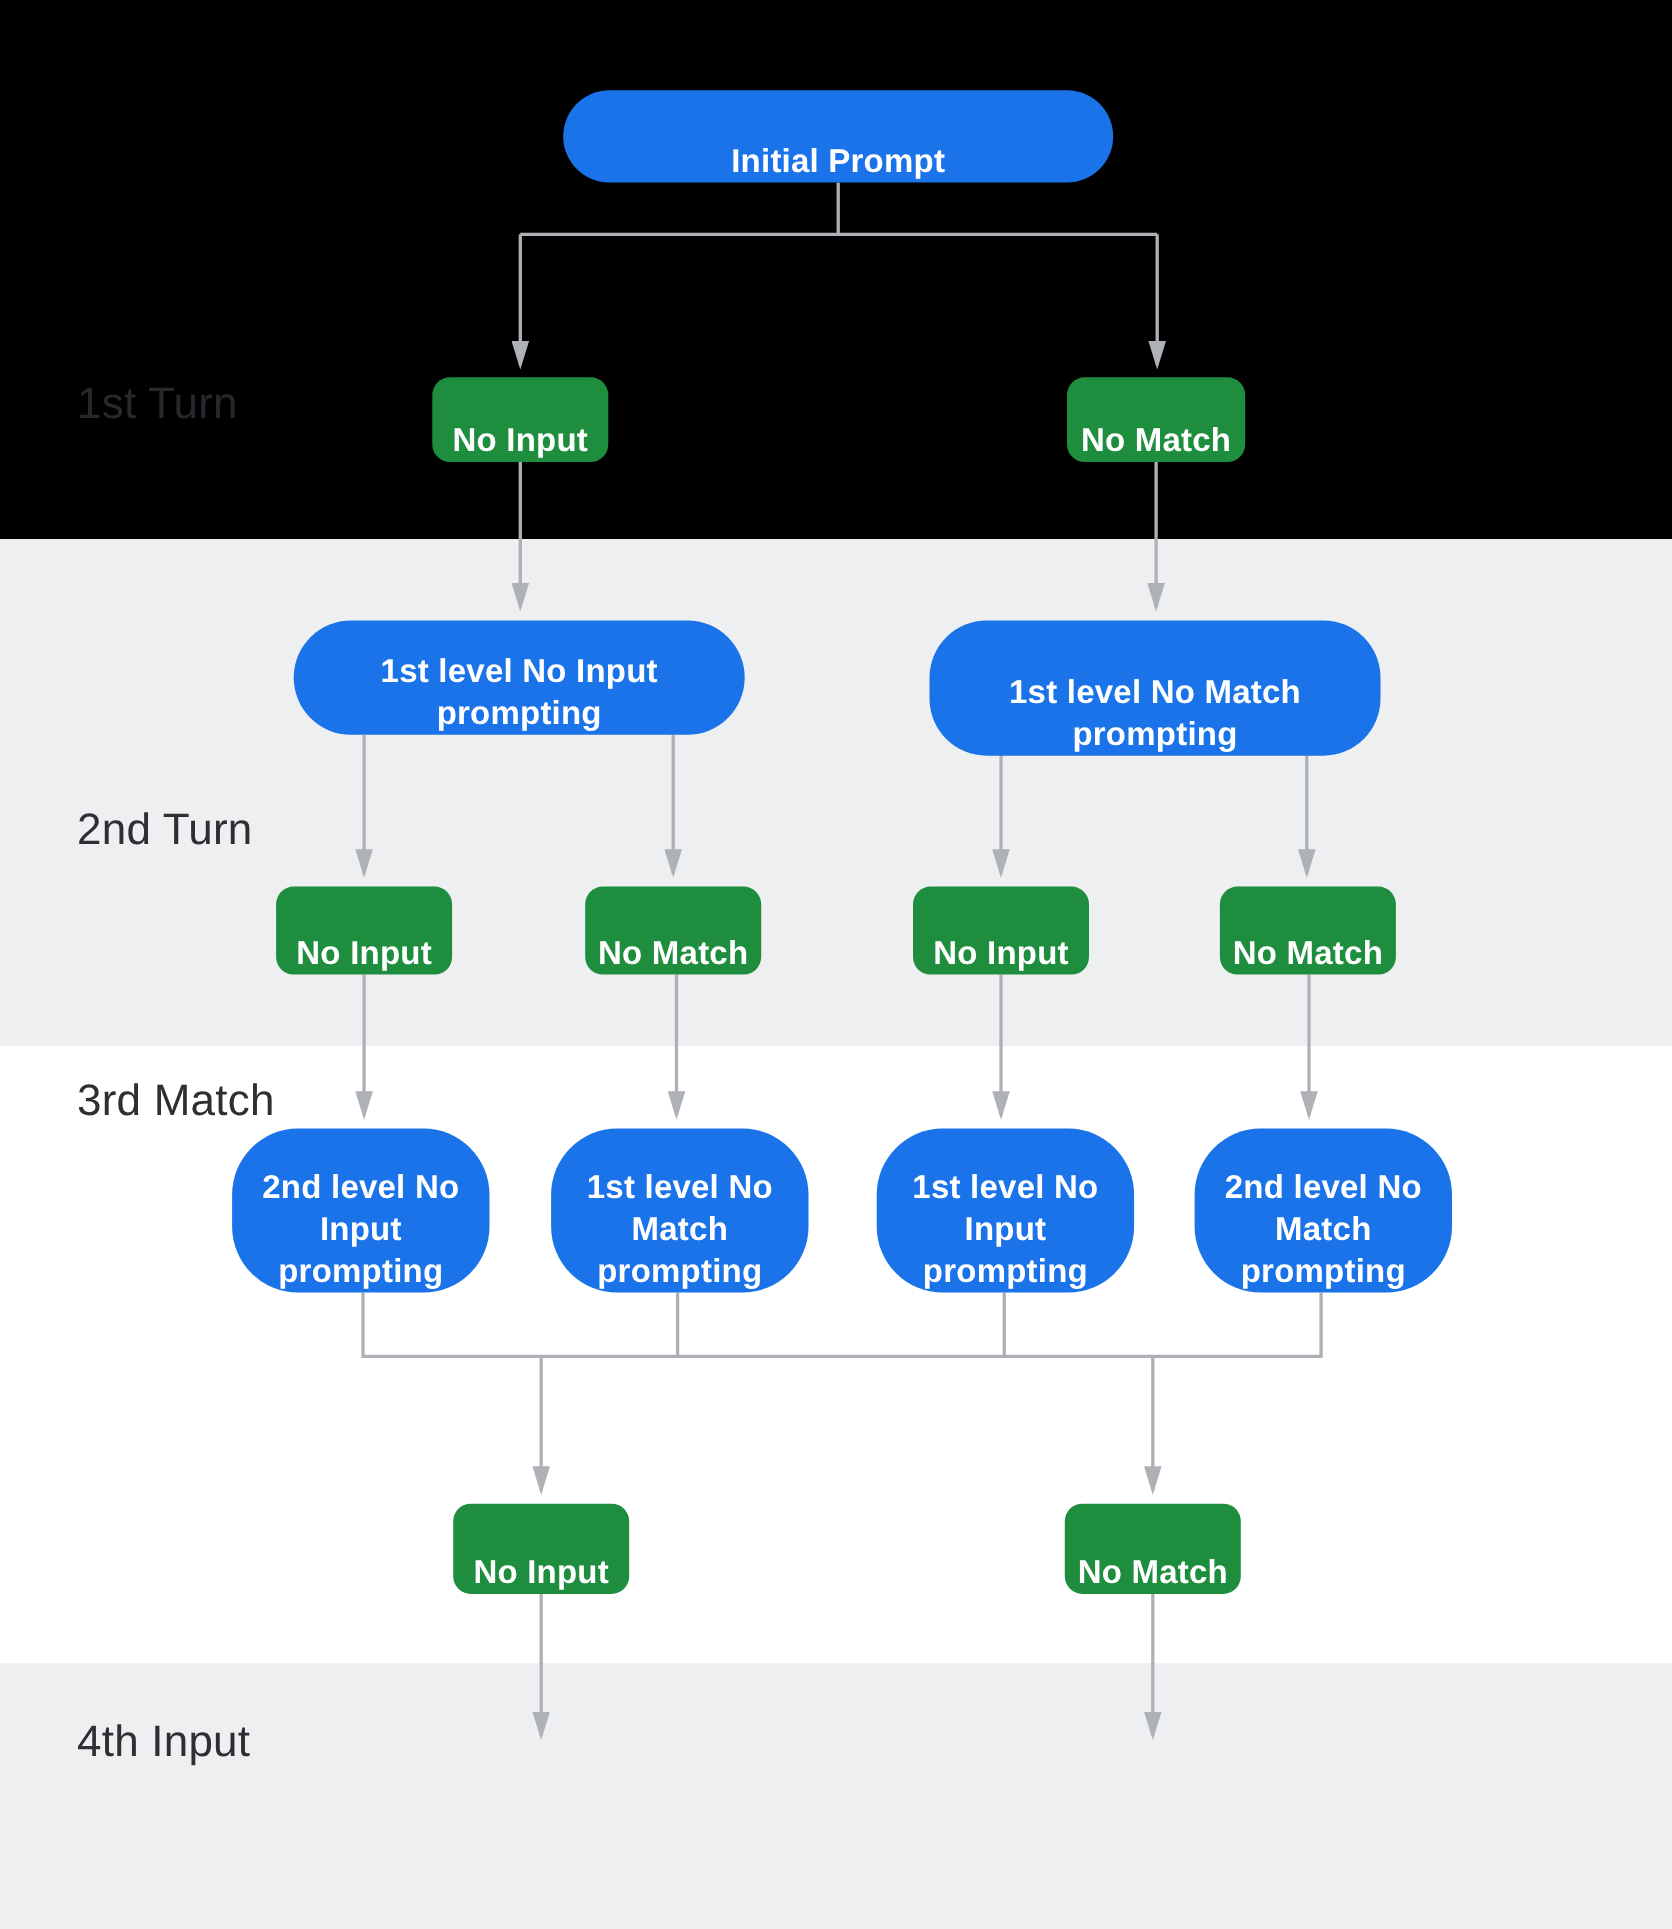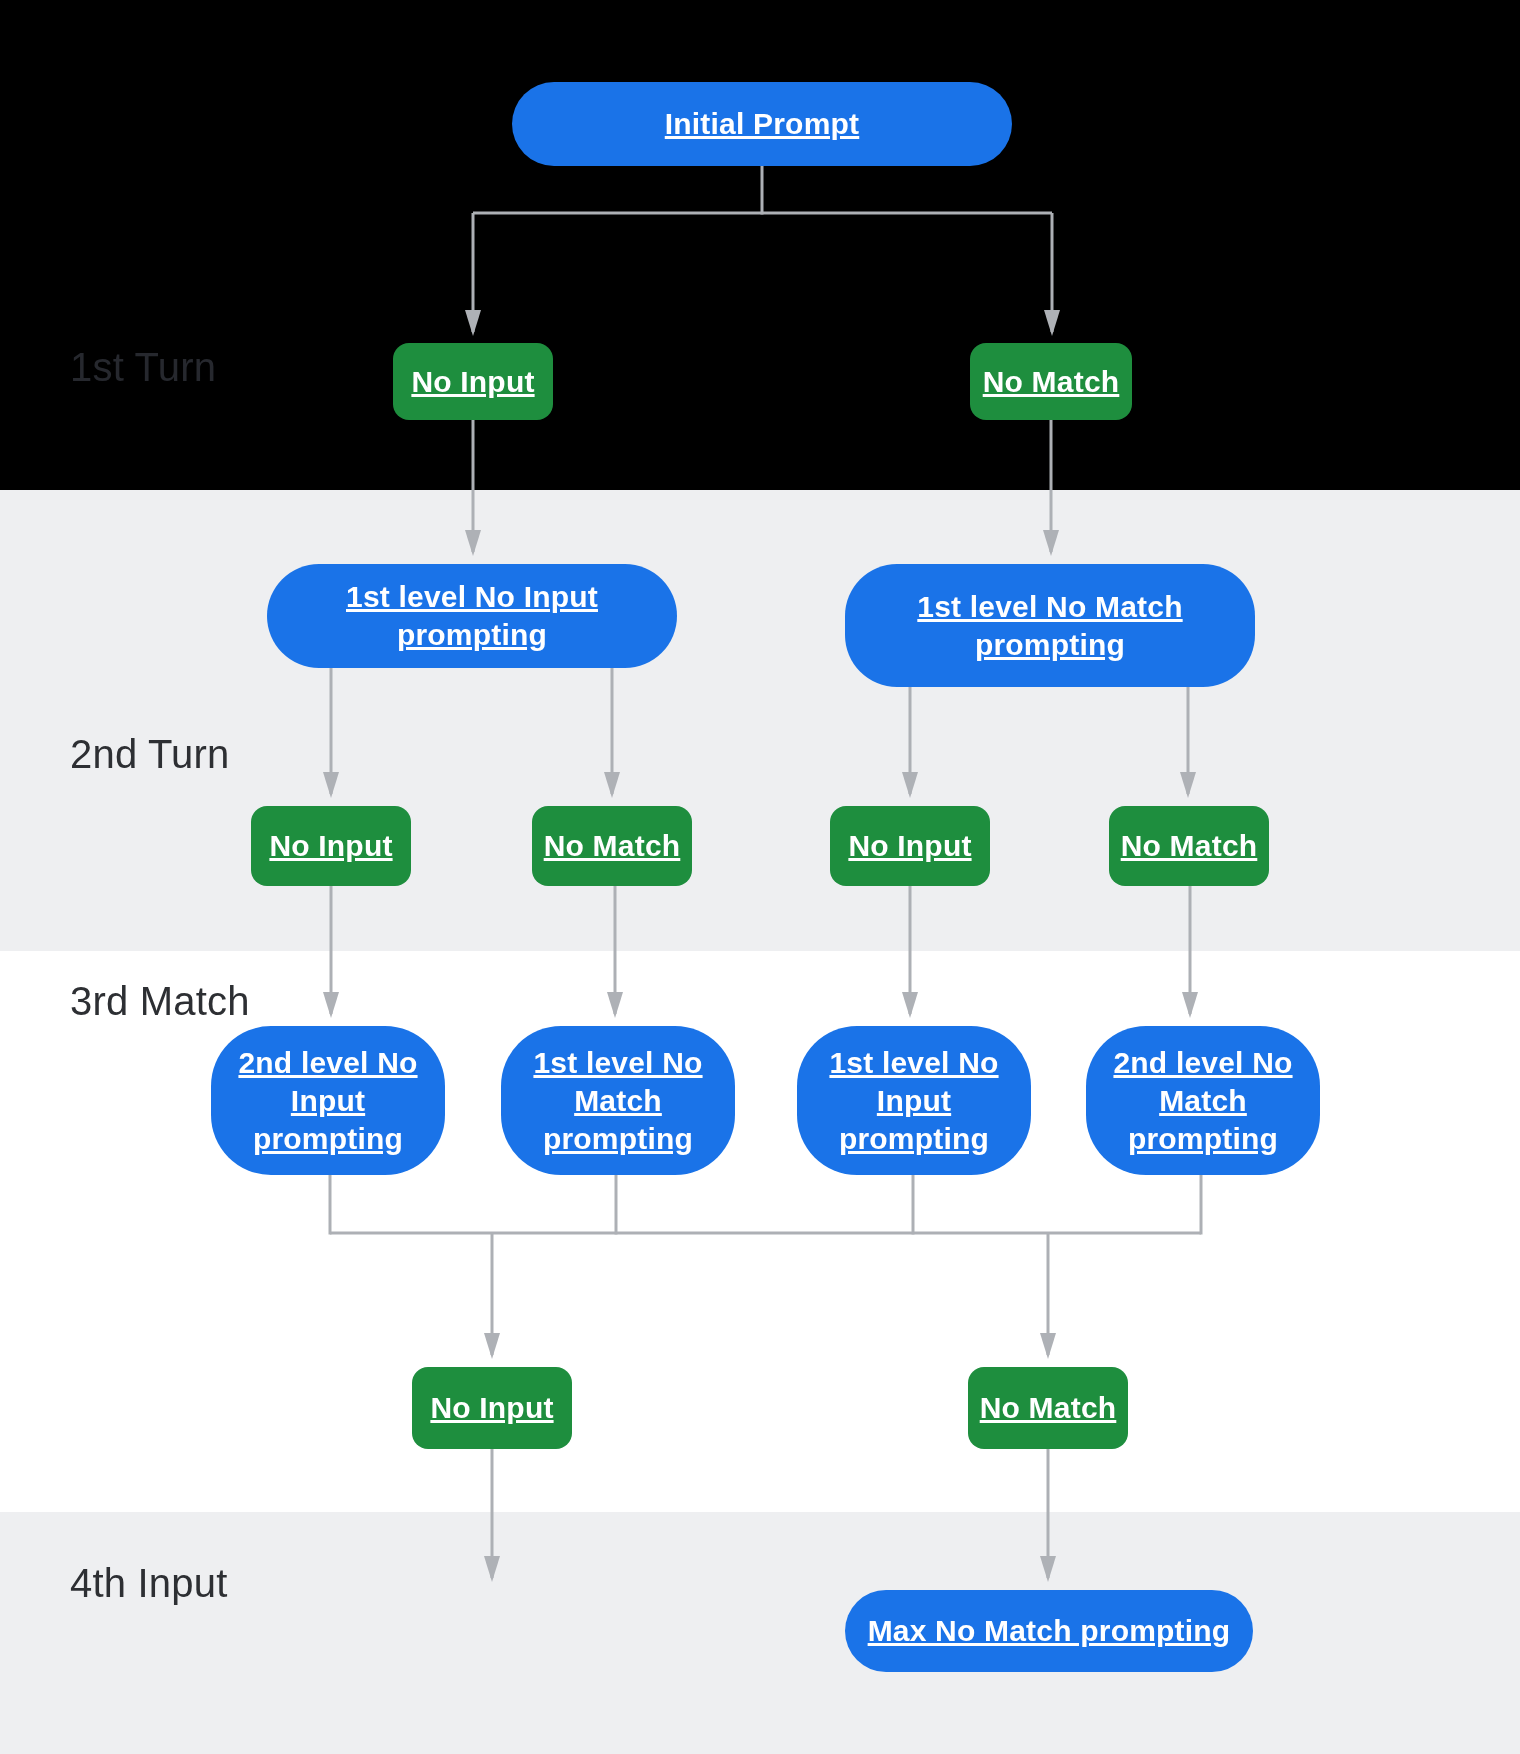--- a/index.html
+++ b/index.html
@@ -17,22 +17,22 @@
   .band-2{top:490px;height:461px;background:var(--band-gray);}
   .band-3{top:951px;height:561px;background:var(--band-white);}
   .band-4{top:1512px;height:242px;background:var(--band-gray);}
   .edges{position:absolute;left:0;top:0;pointer-events:none;}
   .turn-label{
     position:absolute;left:70px;font-size:40px;line-height:36px;
     color:var(--label-dark);letter-spacing:.2px;white-space:nowrap;
   }
   .turn-label.on-black{color:var(--label-on-black);}
   .node{
-    position:absolute;display:flex;align-items:center;justify-content:center;
-    color:var(--node-text);text-align:center;box-sizing:border-box;text-decoration:underline;
+    position:absolute;display:flex;align-items:flex-end;justify-content:center;
+    color:var(--node-text);text-align:center;box-sizing:border-box;
   }
   .node-label{
     white-space:pre-line;font-weight:700;font-size:30px;line-height:38px;
     letter-spacing:.2px;
   }
   .prompt{background:var(--blue);}
   .event{background:var(--green);border-radius:16px;}
   .root-pill{border-radius:42px;}
   .pill{border-radius:41px;}
   .prompt-md{border-radius:52px;}
@@ -148,17 +148,14 @@
 prompting</span>
   </div>
 
   <div class="node event" style="left:412px;top:1367px;width:160px;height:82px;">
     <span class="node-label">No Input</span>
   </div>
   <div class="node event" style="left:968px;top:1367px;width:160px;height:82px;">
     <span class="node-label">No Match</span>
   </div>
 
-  <div class="node prompt pill" style="left:845px;top:1590px;width:408px;height:82px;">
-    <span class="node-label">Max No Match prompting</span>
-  </div>
 
 </div>
 
 </body></html>

